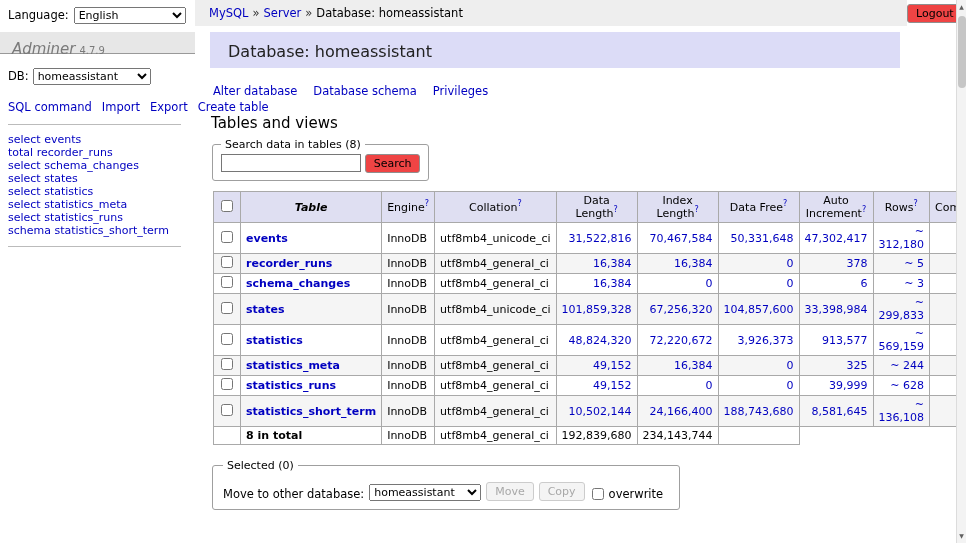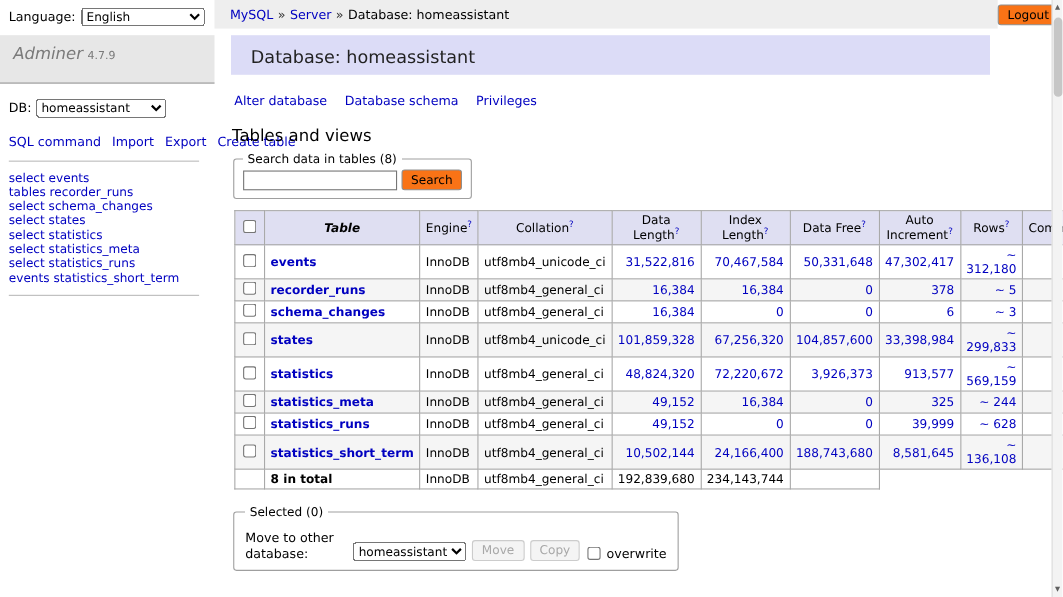--- a/index.html
+++ b/index.html
@@ -6,33 +6,33 @@
   html, body { margin: 0; padding: 0; }
   body {
     width: 966px; height: 543px; overflow: hidden; position: relative;
     background: #fff; color: #000;
     font-family: "DejaVu Sans", "Liberation Sans", sans-serif; font-size: 11.5px;
   }
   a { color: #0000c0; text-decoration: none; cursor: pointer; }
   select { font-family: inherit; font-size: 11px; }
   button {
     font-family: inherit; font-size: 11px; color: #000;
-    background: #f97316; border: 1px solid #8f8f8f; border-radius: 3px; padding: 2px 8px;
+    background: #ef4444; border: 1px solid #8f8f8f; border-radius: 3px; padding: 2px 8px;
   }
   button:disabled { color: #a8a8a8; border-color: #cccccc; background: #f4f4f4; }
   input[type="checkbox"] { width: 12px; height: 12px; margin: 0 2px; }
 
   .app { display: flex; align-items: flex-start; }
 
   
   .sidebar { flex: 0 0 195px; width: 195px; }
   .lang-row { height: 32px; padding: 7px 0 0 8px; }
   .lang-row label { margin-right: 5px; }
   .lang-row select { width: 112px; }
-  .brand-band { background: #e7e7e7; border-bottom: 1px solid #999; height: 44px; padding: 8px 12px 0; }
+  .brand-band { background: #e7e7e7; border-bottom: 1px solid #999; height: 22px; padding: 8px 12px 0; }
   a.brand-name { font-style: italic; font-size: 15px; color: #7a7a7a; }
   .brand-ver { font-size: 10px; color: #7a7a7a; margin-left: 4px; }
   .side-body { padding: 14px 12px 0 8px; }
   .db-row { margin-bottom: 15px; }
   .db-row .db-label { margin-right: 4px; }
   .db-row select { width: 118px; }
   .side-links { margin: 0; width: 158px; line-height: 15px; }
   .side-links a { margin-right: 10px; white-space: nowrap; }
   .sidebar hr { border: none; border-top: 1px solid #bbb; margin: 9px 2px 8px 0; }
   .table-list a { display: block; line-height: 13px; font-size: 11px; white-space: nowrap; }
@@ -70,21 +70,21 @@
   .tables thead th, .tables thead td { background: #dfdff2; text-align: center; }
   .tables thead th { font-weight: bold; font-style: italic; }
   .tables sup { font-size: 8px; line-height: 0; }
   .tables tbody tr:nth-child(even) { background: #f5f5f5; }
   .tables td.name a { font-weight: bold; }
   .tables td.num { text-align: right; }
   .tables tfoot th { text-align: left; font-weight: bold; }
   .tables tfoot td, .tables tfoot th { background: #fff; color: #000; }
 
   .selected-fs {
-    border: 1px solid #9f9f9f; border-radius: 3px; width: 405px;
+    border: 1px solid #9f9f9f; border-radius: 3px; width: 468px;
     margin: 14px 0 16px 2px; padding: 2px 10px 8px;
   }
   .btn-row { margin-top: 2px; }
   .btn-row button { margin-right: 3px; }
   .move-row { margin-top: 8px; display: flex; align-items: flex-end; gap: 5px; }
   .move-row select { width: 112px; }
   .move-row label { display: flex; align-items: center; gap: 3px; }
 
   
   .scrollbar {
@@ -109,27 +109,27 @@
       <a href="#" class="brand-name">Adminer</a><span class="brand-ver">4.7.9</span>
     </div>
     <div class="side-body">
       <div class="db-row">
         <span class="db-label">DB:</span><select><option>homeassistant</option></select>
       </div>
       <p class="side-links"><a href="#">SQL command</a><a href="#">Import</a><a href="#">Export</a><a href="#">Create table</a></p>
       <hr>
       <div class="table-list">
           <a href="#">select events</a>
-          <a href="#">tables recorder_runs</a>
+          <a href="#">total recorder_runs</a>
           <a href="#">select schema_changes</a>
           <a href="#">select states</a>
           <a href="#">select statistics</a>
           <a href="#">select statistics_meta</a>
           <a href="#">select statistics_runs</a>
-          <a href="#">events statistics_short_term</a>
+          <a href="#">schema statistics_short_term</a>
         </div>
       <hr>
     </div>
   </aside>
 
   <div class="main">
     <div class="topbar">
       <div class="breadcrumb">
         <a href="#">MySQL</a><span class="sep">»</span><a href="#">Server</a><span class="sep">»</span><span class="current">Database: homeassistant</span>
       </div>

